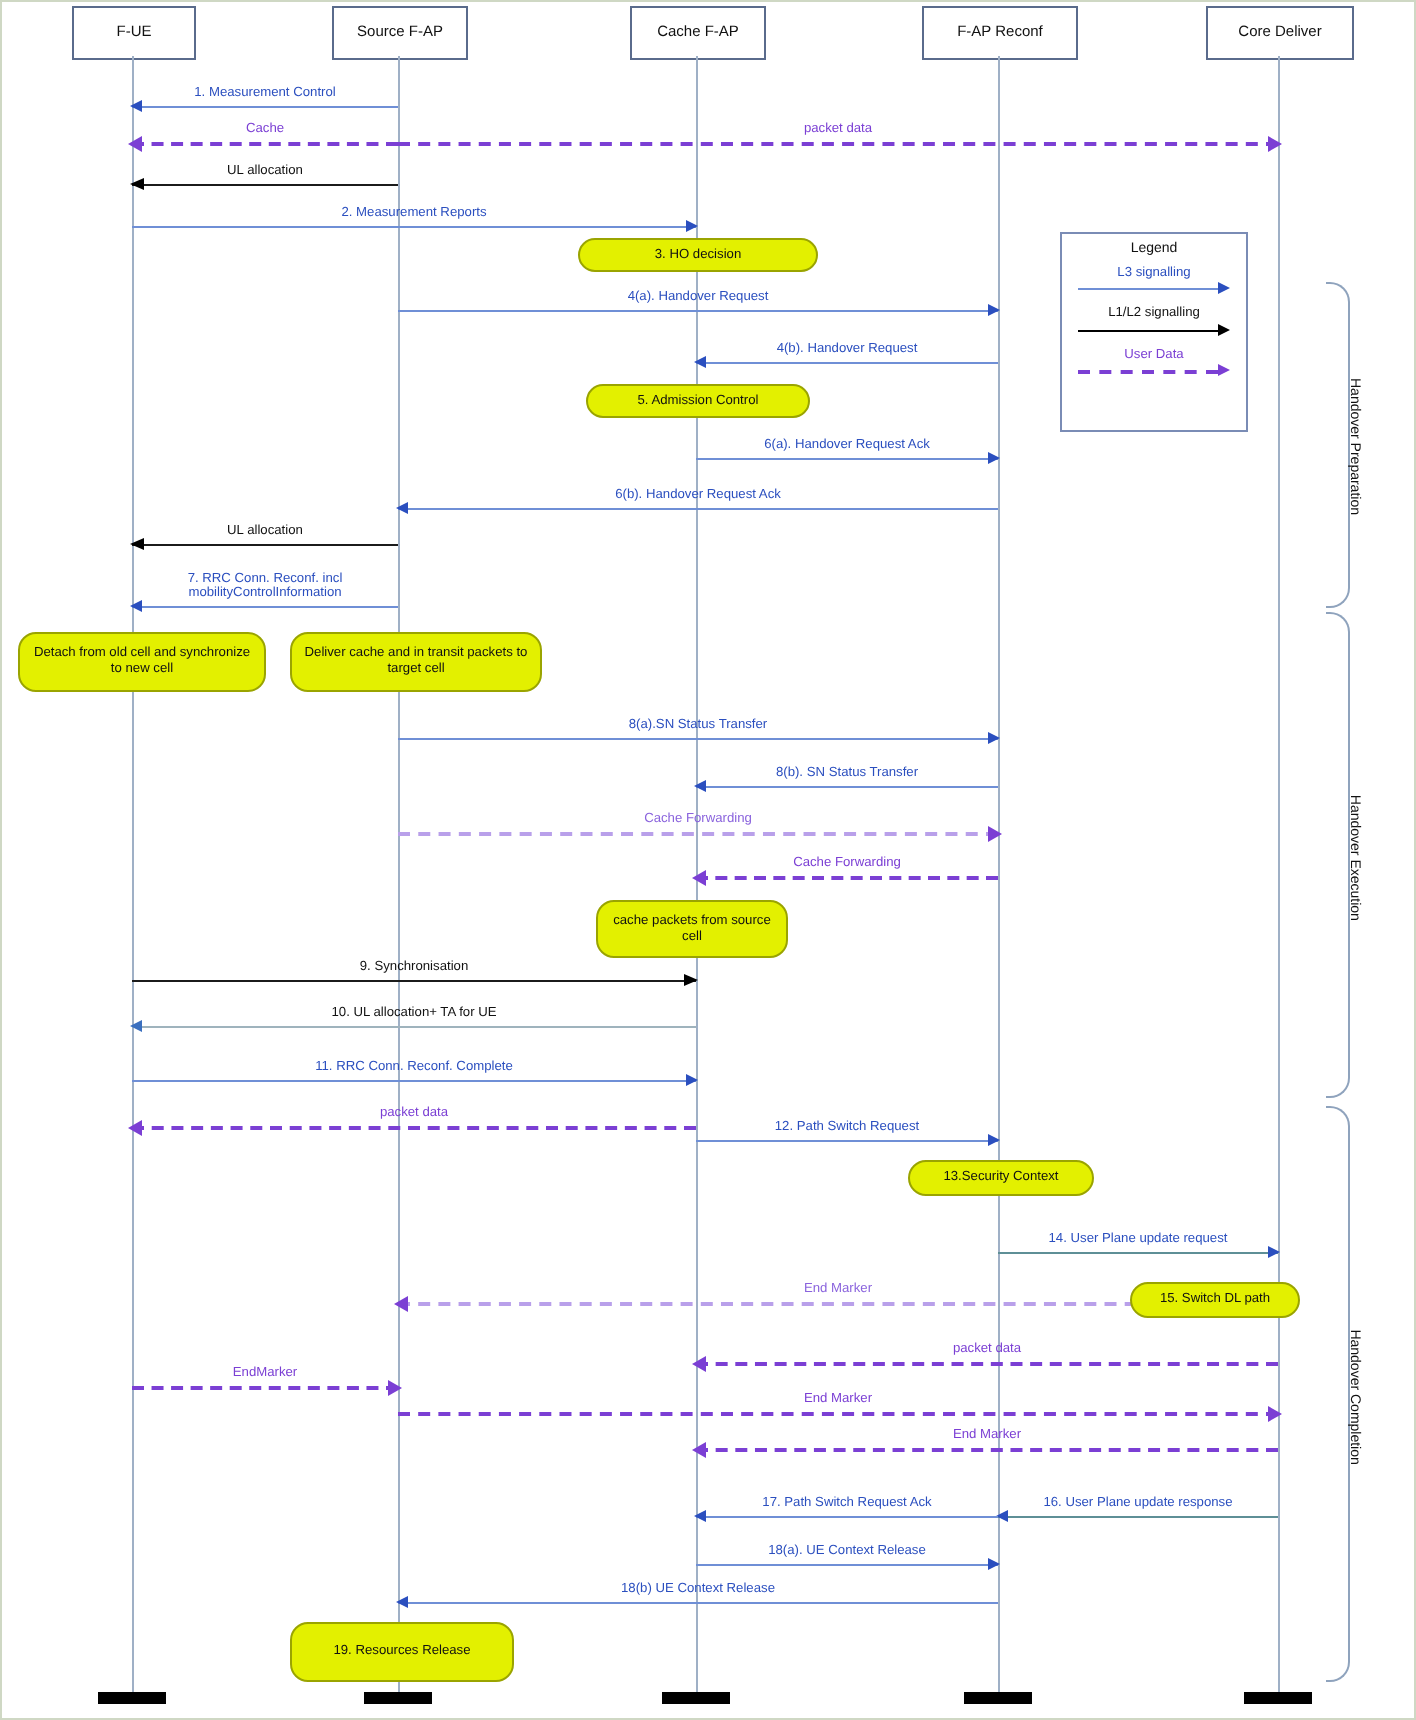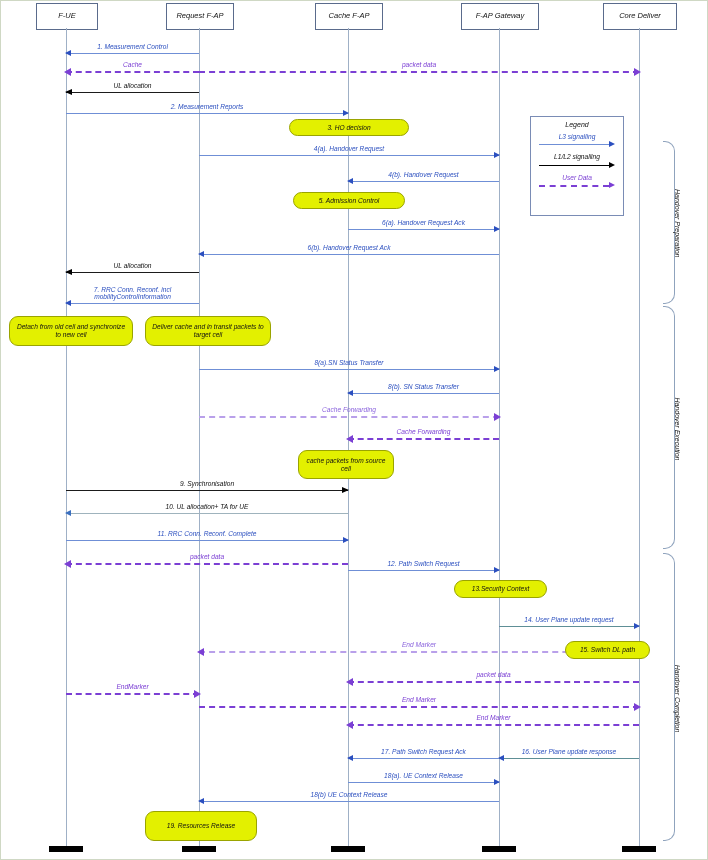--- a/index.html
+++ b/index.html
@@ -1,19 +1,19 @@
 <!DOCTYPE html>
 <html><head>
 <meta charset="utf-8">
 <style>
   html,body{margin:0;padding:0;background:#eef3e8;}
   body{font-family:"Liberation Sans",sans-serif;}
   #diagram-root{
     position:relative;width:708px;height:860px;background:#ffffff;
-    border:1px solid #cfd8c4; box-sizing:border-box; overflow:hidden;font-style:italic;
+    border:1px solid #cfd8c4; box-sizing:border-box; overflow:hidden;
   }
   .lifeline-head{
     position:absolute;border:1px solid #5a6b8c;background:#ffffff;
     display:flex;align-items:center;justify-content:center;
     font-size:7.5px;color:#111;text-align:center;line-height:1.1;
     height:25px;top:2px;
   }
   .lifeline-line{
     position:absolute;width:1px;background:#9fb0c6;top:27px;
   }
@@ -98,31 +98,31 @@
 
 <div id="diagram-root">
 
   <div id="lifelines-layer">
       <div class="lifeline-head" style="left: 35px; width: 60px;">
         <span>F-UE</span>
       </div>
       <div class="lifeline-line" style="left: 65px; height: 818px;"></div>
       <div class="lifeline-foot" style="left: 48px; top: 845px; width: 34px;"></div>
       <div class="lifeline-head" style="left: 165px; width: 66px;">
-        <span>Request F-AP</span>
+        <span>Source F-AP</span>
       </div>
       <div class="lifeline-line" style="left: 198px; height: 818px;"></div>
       <div class="lifeline-foot" style="left: 181px; top: 845px; width: 34px;"></div>
       <div class="lifeline-head" style="left: 314px; width: 66px;">
         <span>Cache F-AP</span>
       </div>
       <div class="lifeline-line" style="left: 347px; height: 818px;"></div>
       <div class="lifeline-foot" style="left: 330px; top: 845px; width: 34px;"></div>
       <div class="lifeline-head" style="left: 460px; width: 76px;">
-        <span>F-AP Gateway</span>
+        <span>F-AP Reconf</span>
       </div>
       <div class="lifeline-line" style="left: 498px; height: 818px;"></div>
       <div class="lifeline-foot" style="left: 481px; top: 845px; width: 34px;"></div>
       <div class="lifeline-head" style="left: 602px; width: 72px;">
         <span>Core Deliver</span>
       </div>
       <div class="lifeline-line" style="left: 638px; height: 818px;"></div>
       <div class="lifeline-foot" style="left: 621px; top: 845px; width: 34px;"></div>
     </div>
   <div id="messages-layer">

